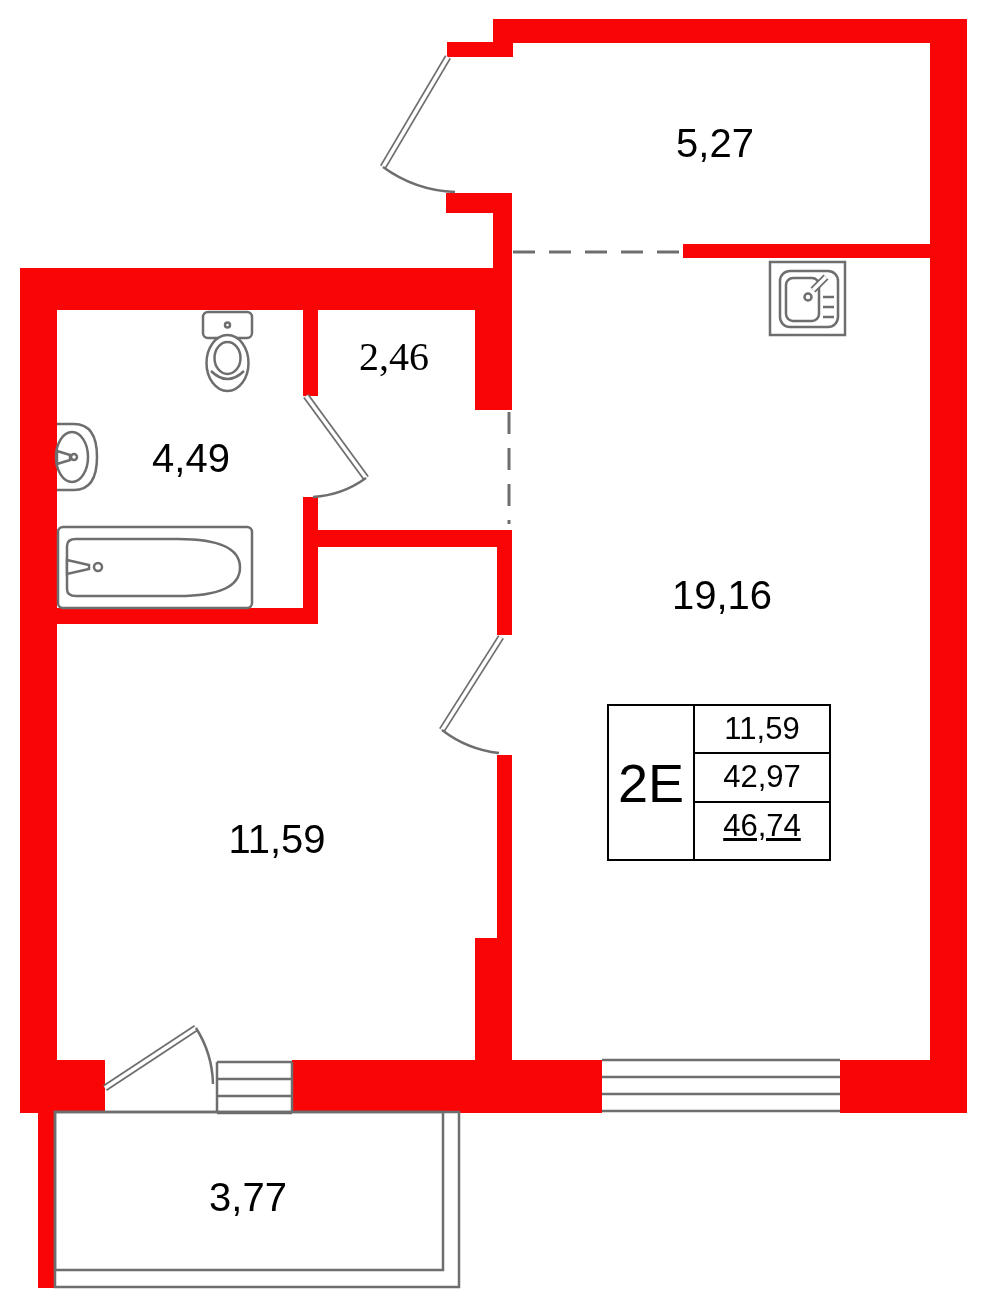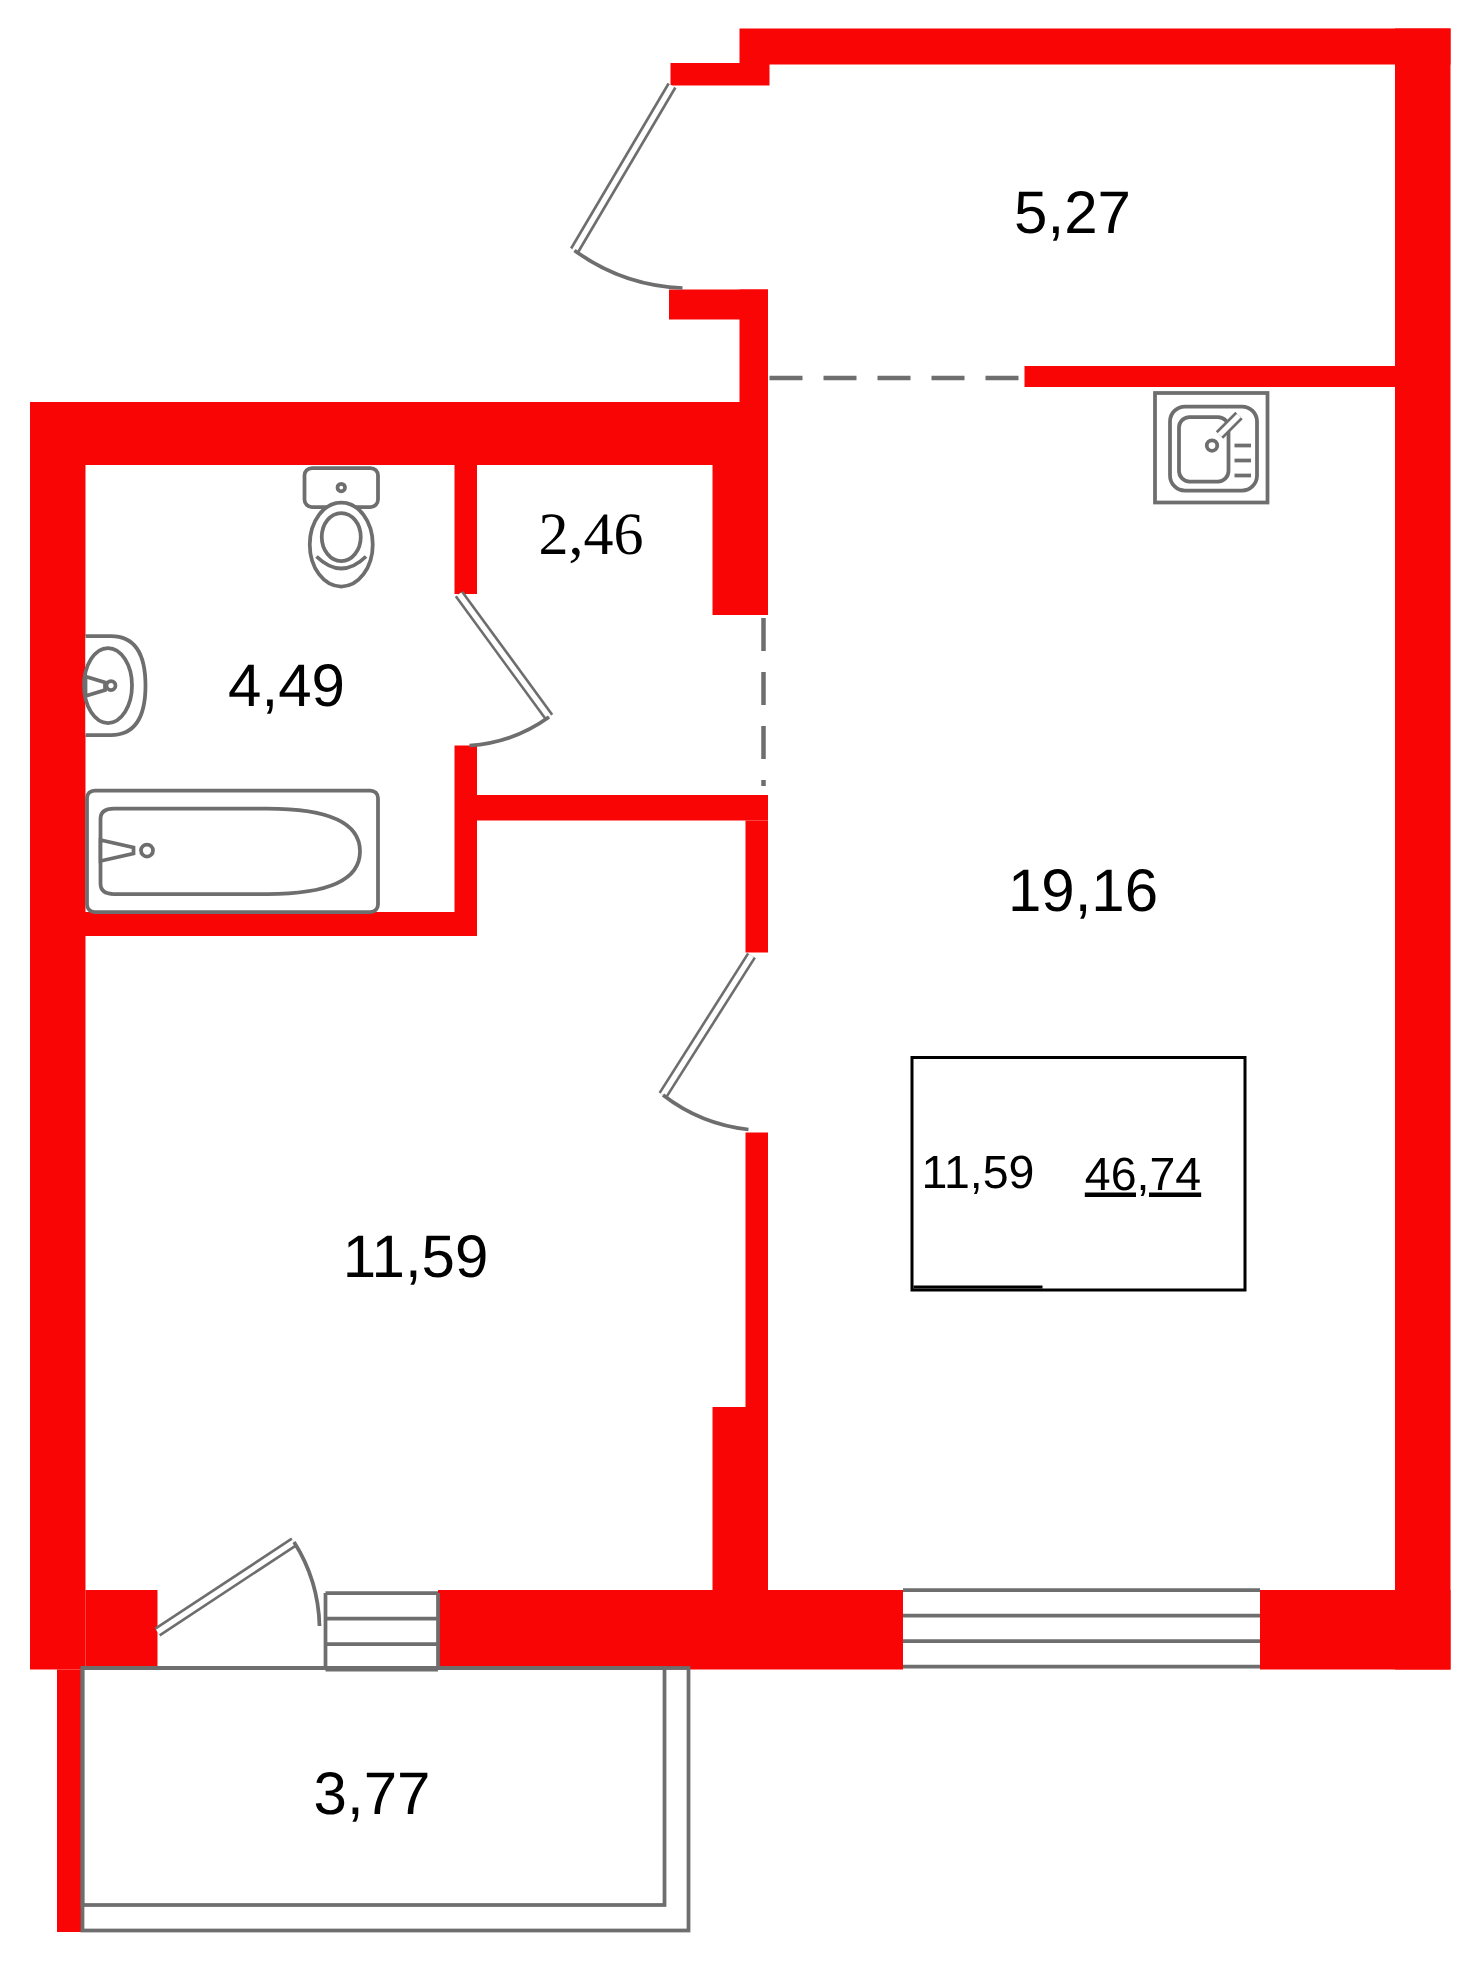--- a/index.html
+++ b/index.html
@@ -133,15 +133,17 @@
 </svg>
 
 <div class="room-label" style="left:715px;top:143px;">5,27</div>
 <div class="room-label" style="left:394px;top:356px;font-family:Liberation Serif, serif;">2,46</div>
 <div class="room-label" style="left:191px;top:458px;">4,49</div>
 <div class="room-label" style="left:722px;top:579px;margin-top:16px;">19,16</div>
 <div class="room-label" style="left:277px;top:839px;">11,59</div>
 <div class="room-label" style="left:248px;top:1197px;">3,77</div>
 
 <div id="unit-box">
+  <div class="type">2E</div>
   <div class="val">11,59</div>
+  <div class="val">42,97</div>
   <div class="val">46,74</div>
 </div>
 
 </body></html>

